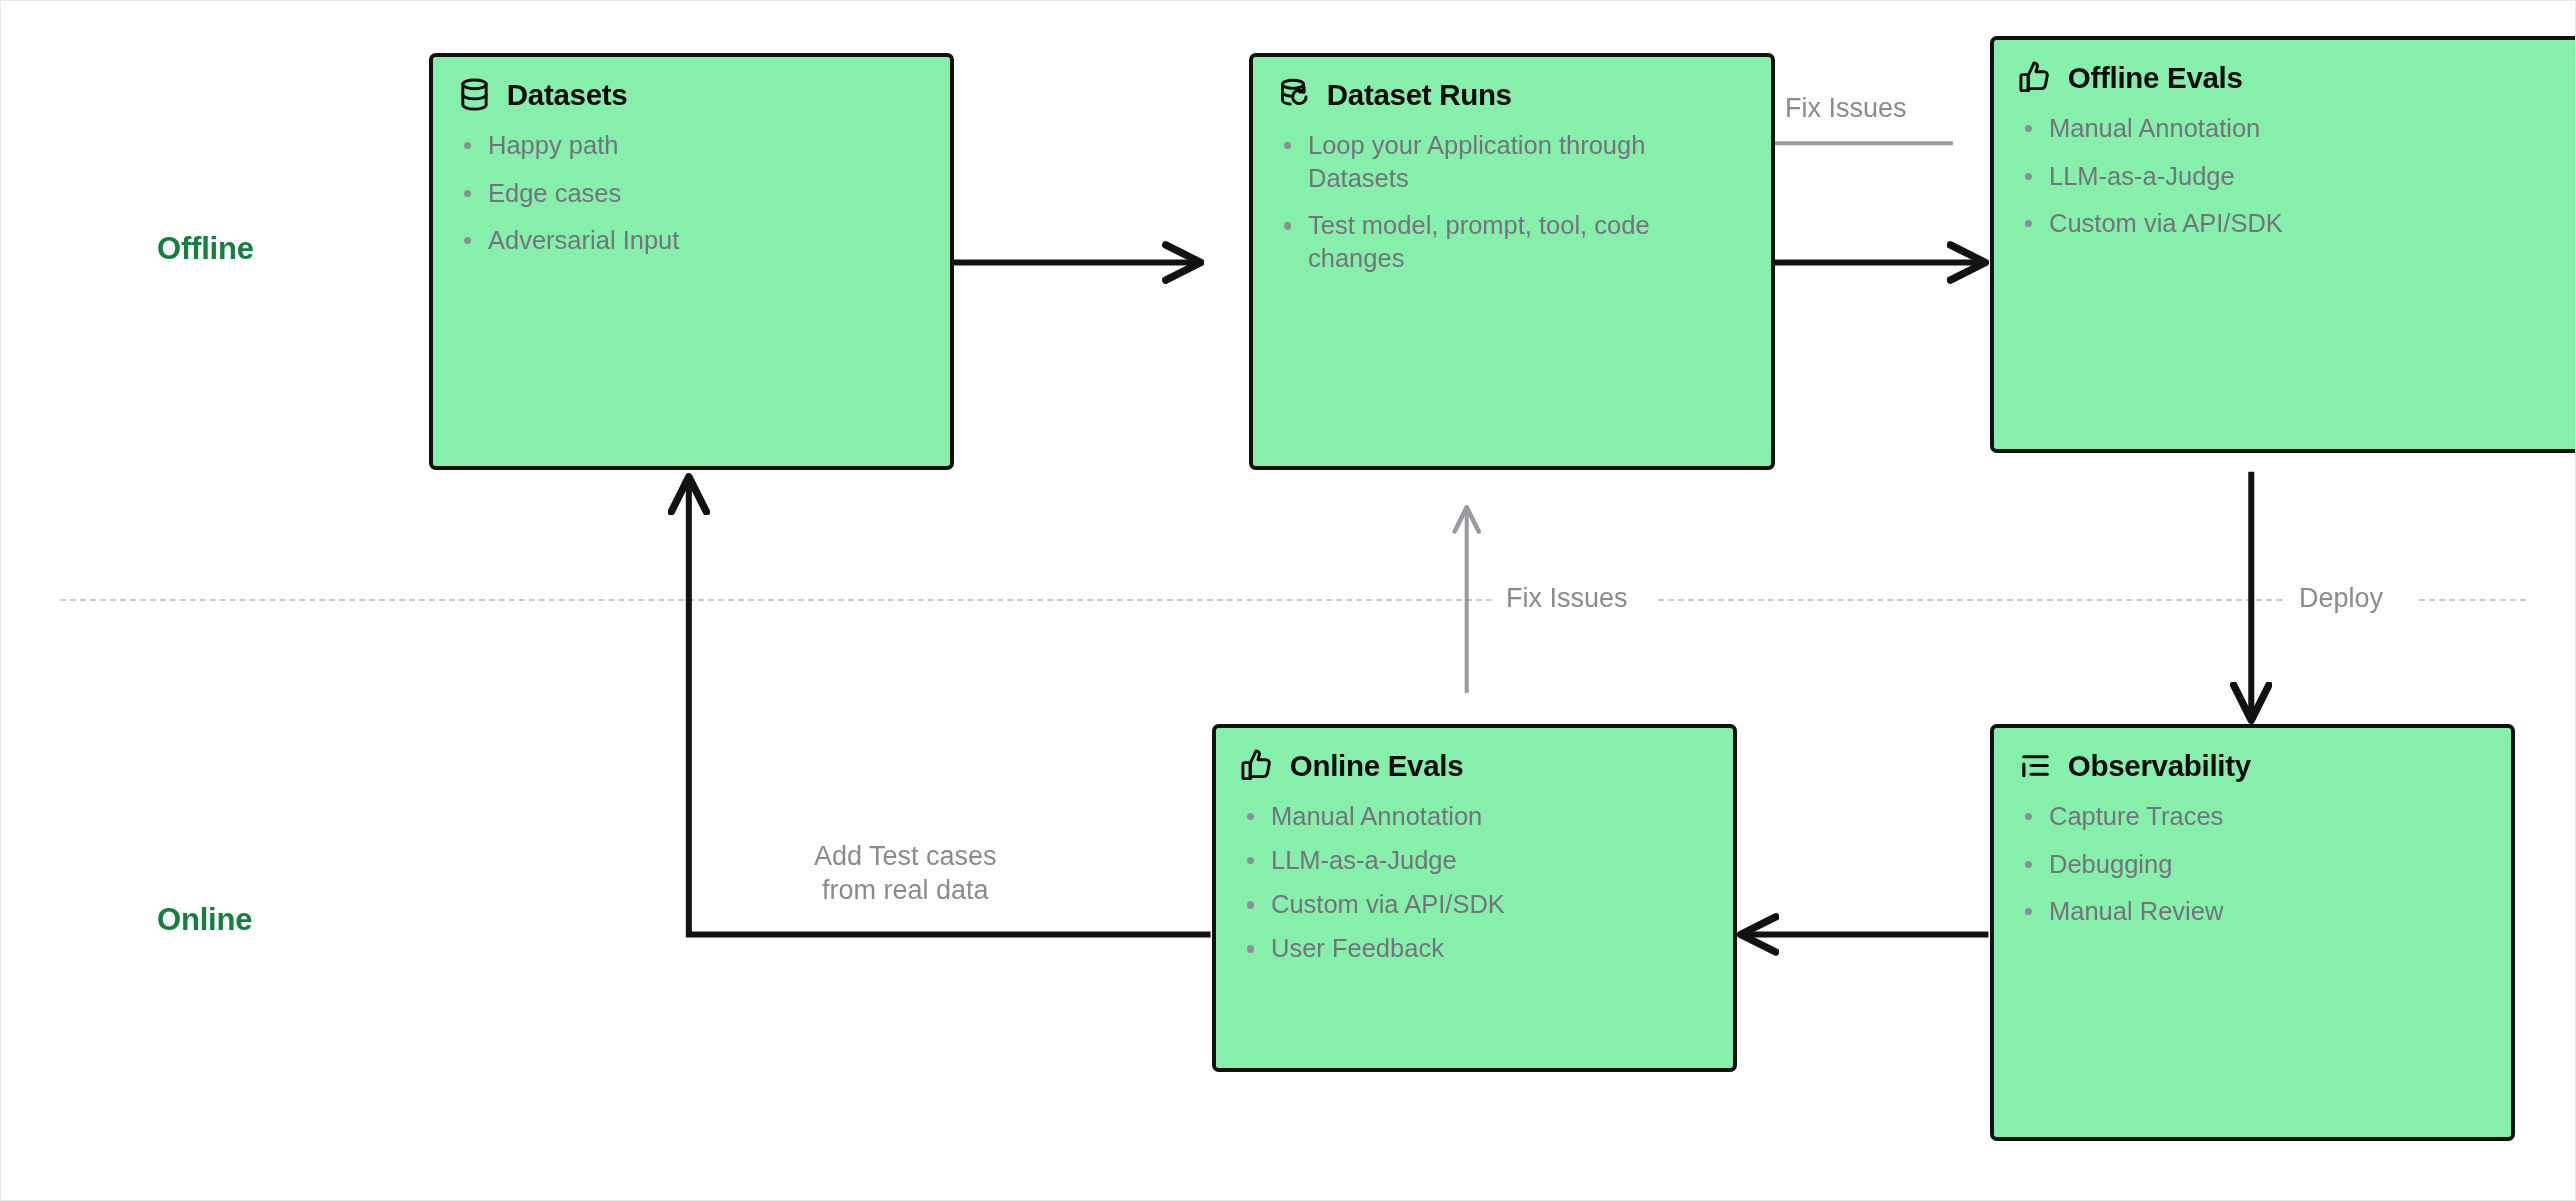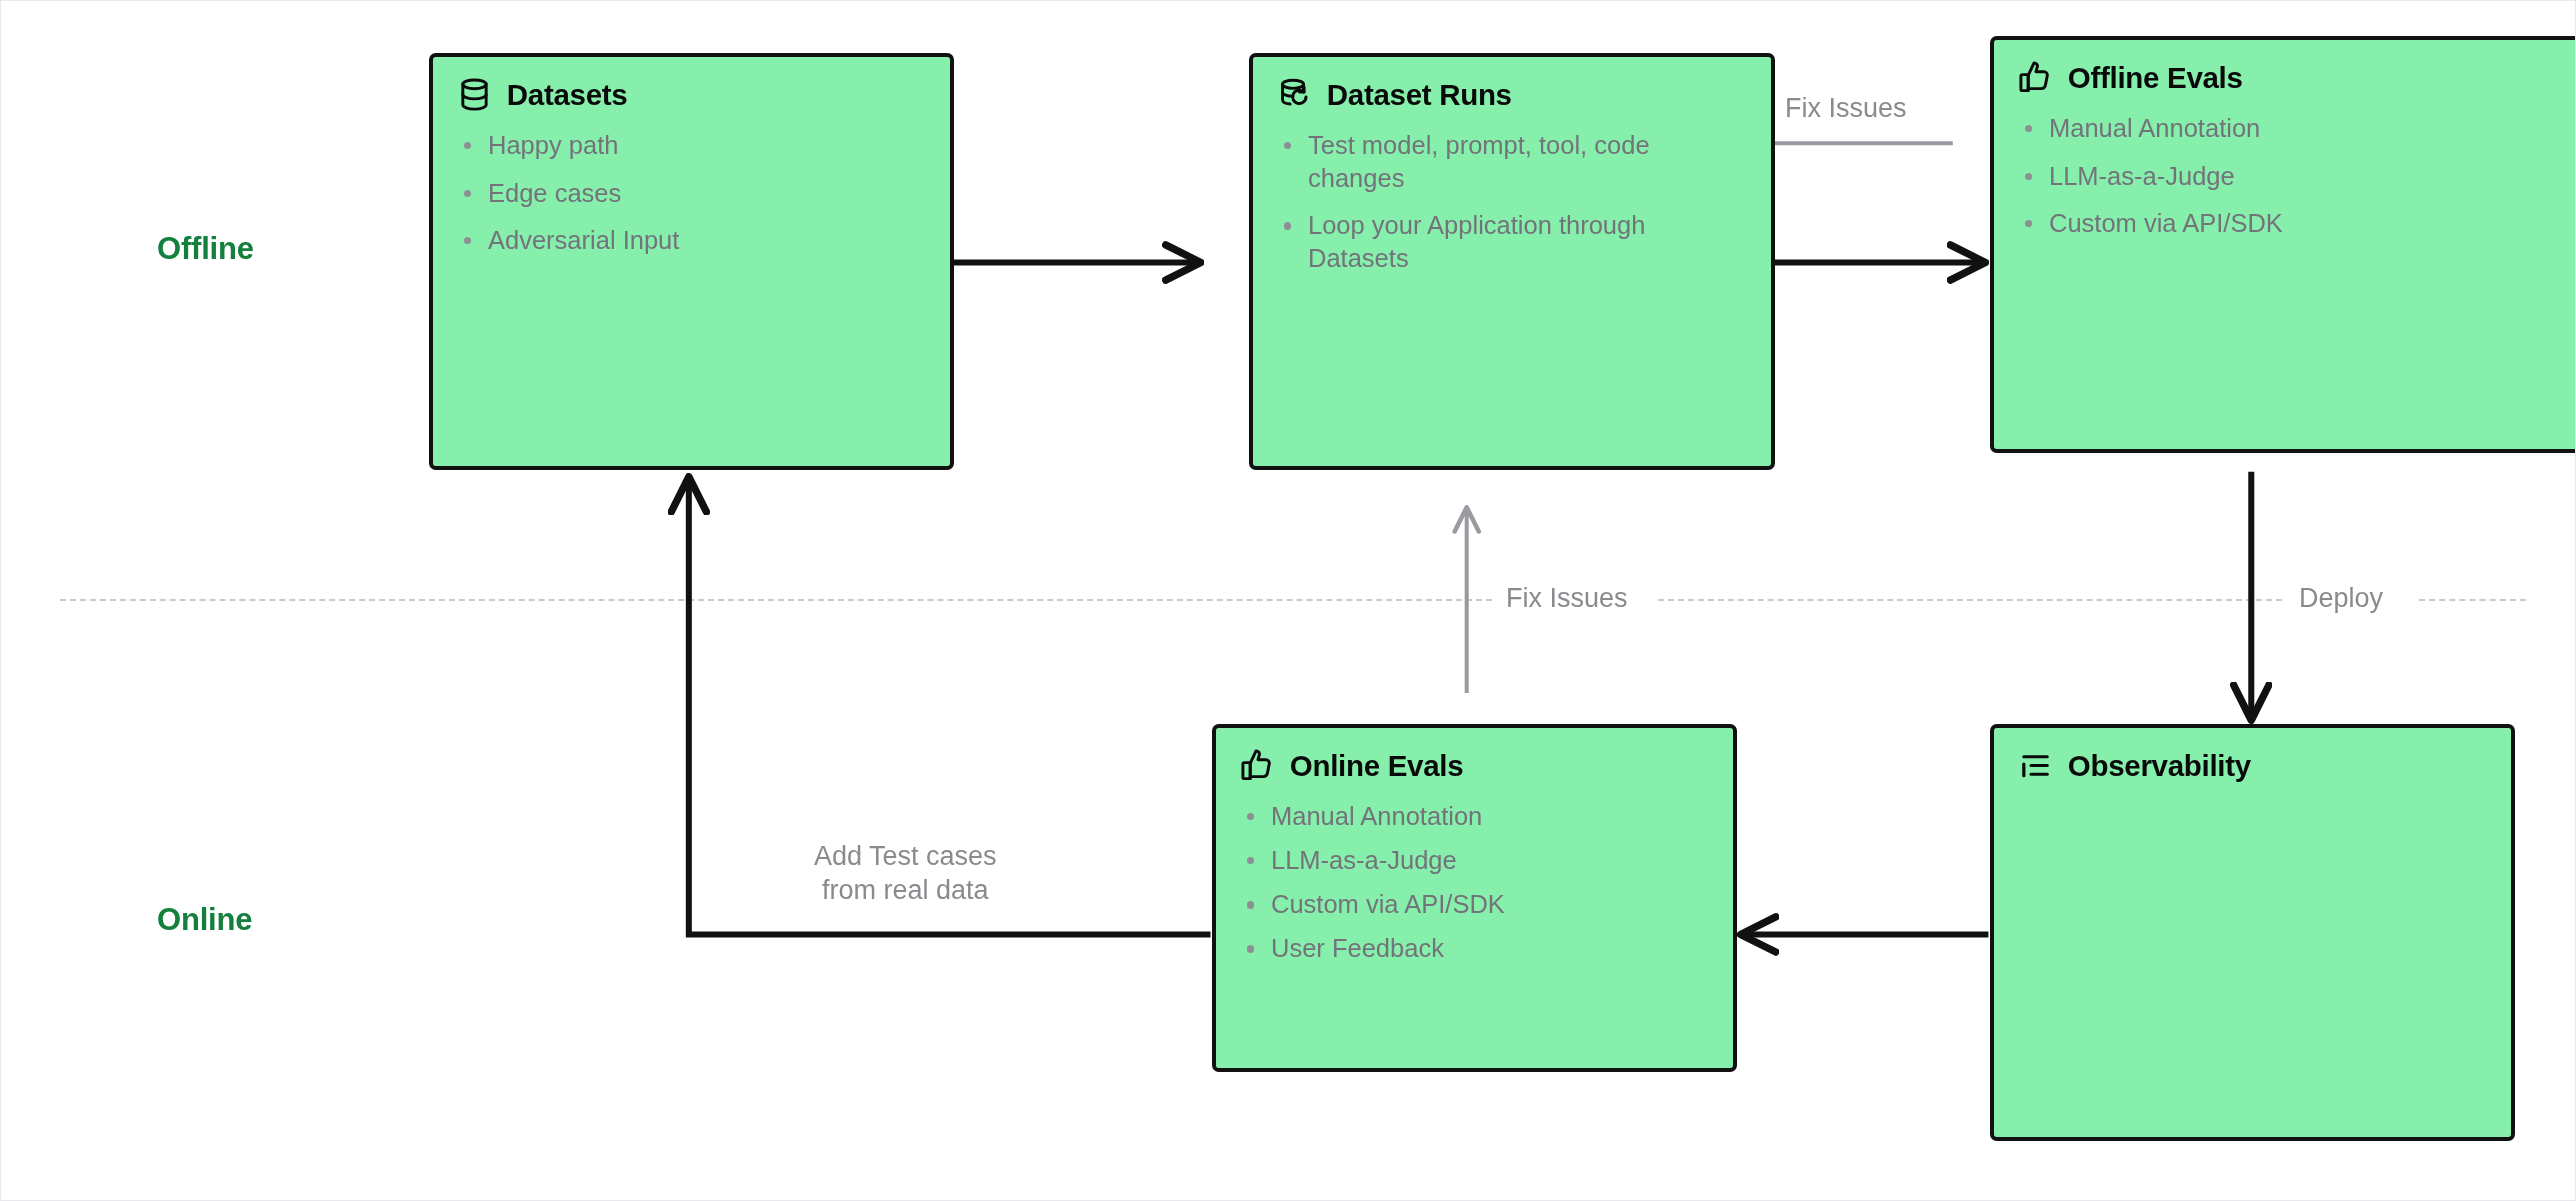--- a/index.html
+++ b/index.html
@@ -219,22 +219,22 @@
           <path d="M3.8 10.4c0 1.5 3.2 2.8 7.2 2.8"></path>
           <path d="M3.8 10.4v5.4c0 1.5 2.3 2.5 5.2 2.75"></path>
           <path d="M18.2 5v3.6"></path>
           <path d="M19.9 13.6a4.6 4.6 0 1 1-1.35-3.25"></path>
           <path d="M18.6 7.1v3.2h-3.2"></path>
         </svg>
       </span>
       <span class="node-title">Dataset Runs</span>
     </div>
     <ul class="node-list">
+      <li>Loop your Application through Datasets</li>
       <li>Test model, prompt, tool, code changes</li>
-      <li>Loop your Application through Datasets</li>
     </ul>
   </div>
 
   <div class="node" id="node-offline-evals">
     <div class="node-head">
       <span class="node-icon">
         <svg viewBox="0 0 24 24" fill="none" stroke="#0a0a0a" stroke-width="2" stroke-linecap="round" stroke-linejoin="round">
           <path d="M7 10v11"></path>
           <path d="M3 10h4v11H3a1 1 0 0 1-1-1v-9a1 1 0 0 1 1-1z"></path>
           <path d="M7 10.5 11 2a2.2 2.2 0 0 1 2.2 2.9L12.3 8h5.4a2.4 2.4 0 0 1 2.36 2.86l-1.2 6.2A3 3 0 0 1 15.9 19.6H7"></path>
@@ -273,16 +273,21 @@
       <span class="node-icon">
         <svg viewBox="0 0 24 24" fill="none" stroke="#0a0a0a" stroke-width="2.2" stroke-linecap="round" stroke-linejoin="round">
           <path d="M4 6h16"></path>
           <path d="M9 12h11"></path>
           <path d="M9 18h11"></path>
           <path d="M4 11v8"></path>
         </svg>
       </span>
       <span class="node-title">Observability</span>
     </div>
+    <ul class="node-list">
+      <li>Capture Traces</li>
+      <li>Debugging</li>
+      <li>Manual Review</li>
+    </ul>
   </div>
 
 </div>
 
 
 </body></html>

